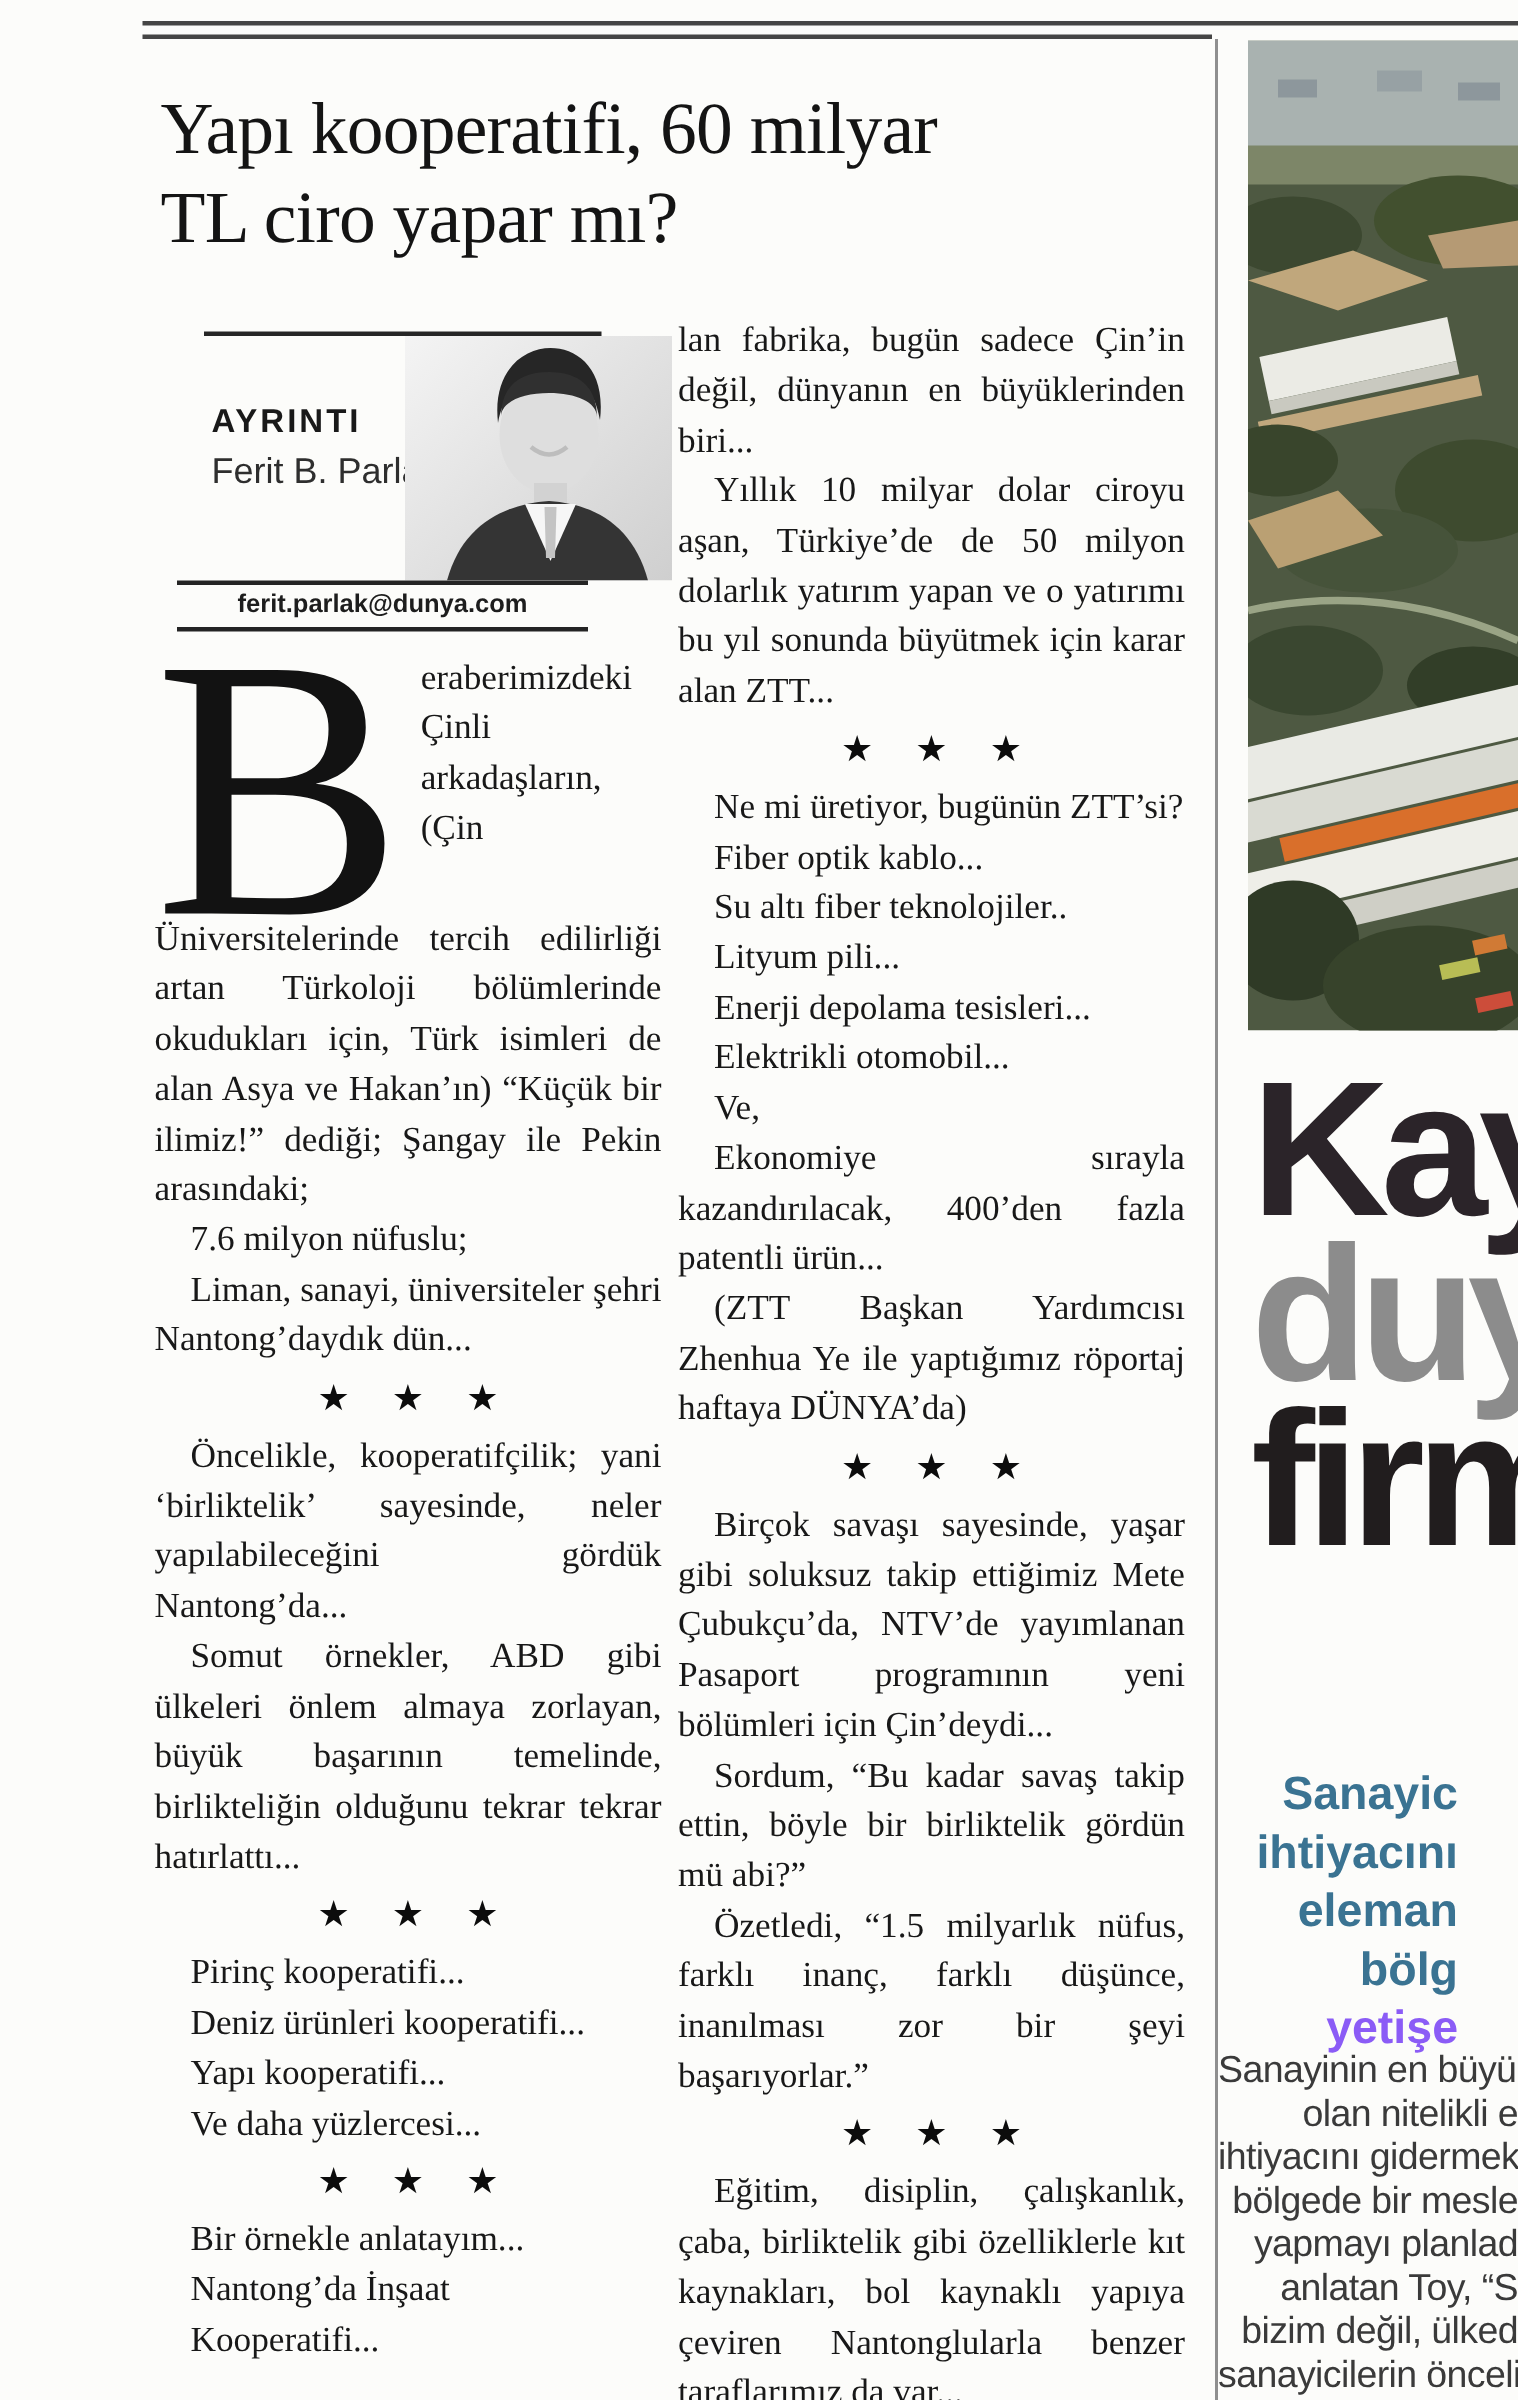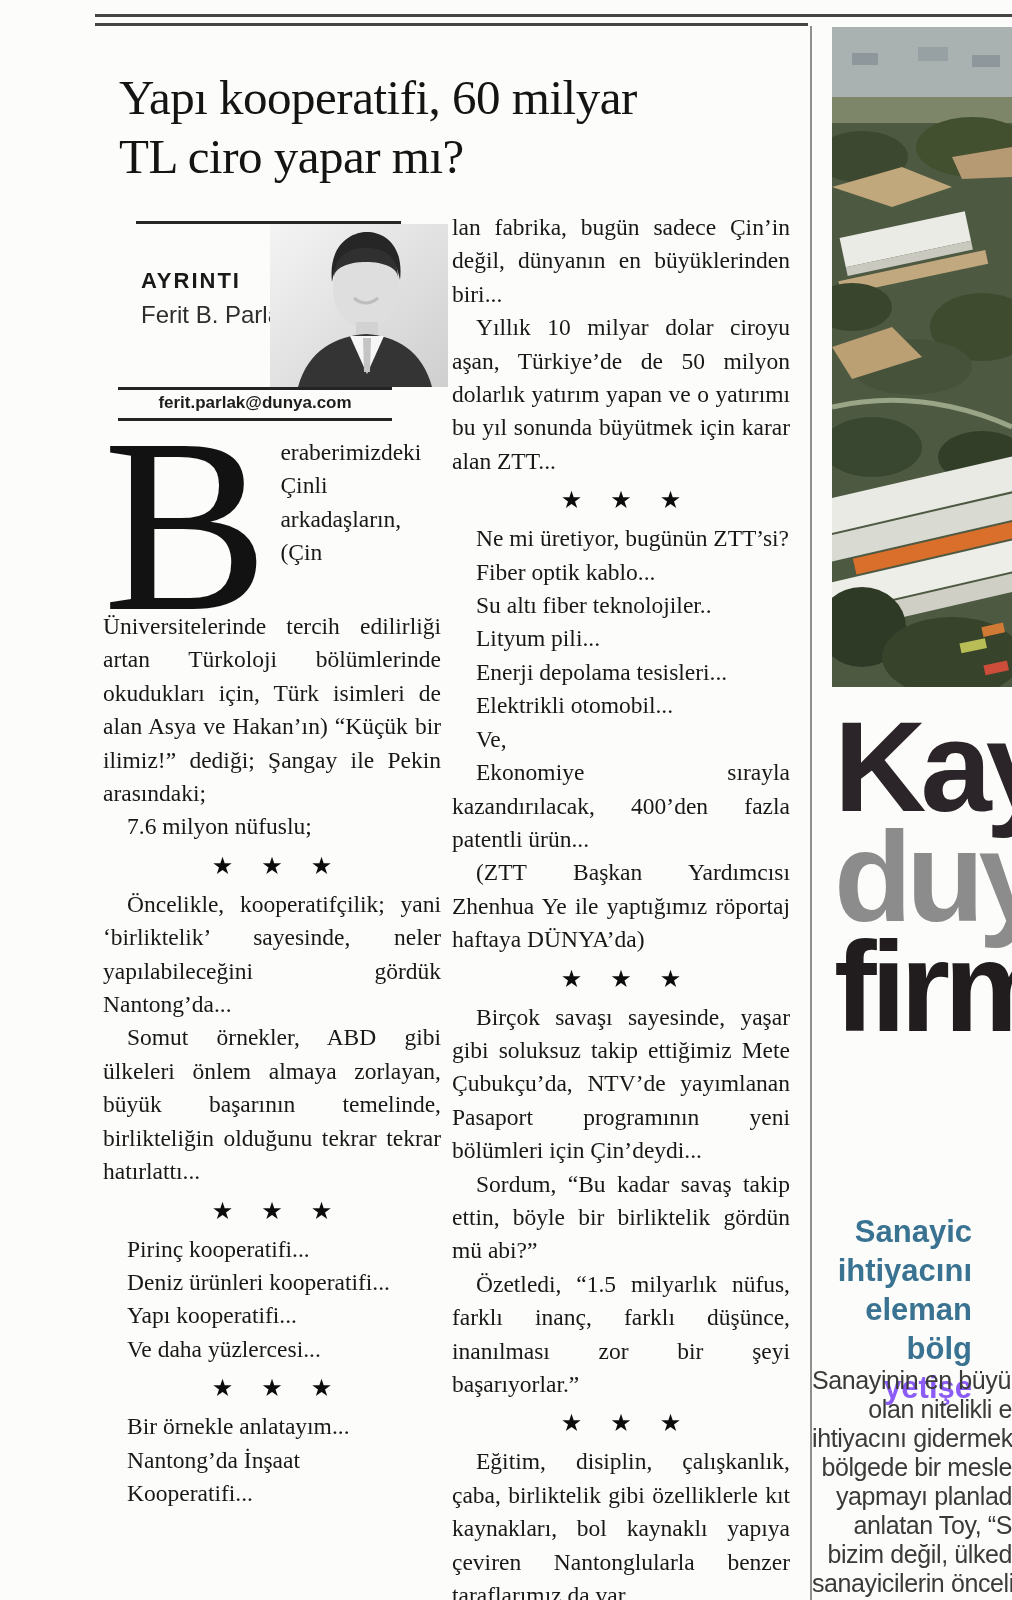--- a/index.html
+++ b/index.html
@@ -5,21 +5,21 @@
   html,body{margin:0;padding:0;background:#ffffff;}
   .page{position:relative;width:1012px;height:1600px;overflow:hidden;background:#fcfcfa;
         font-family:"Liberation Serif", serif;color:#1b1b1b;}
 
   
   .rule-a{position:absolute;left:95px;top:14px;width:917px;height:3px;background:#454545;}
   .rule-b{position:absolute;left:95px;top:23px;width:713px;height:3px;background:#454545;}
   .vdiv{position:absolute;left:810px;top:26px;width:2px;height:1574px;background:#8f8f8f;}
 
   
-  .headline{position:absolute;left:107px;top:56px;width:700px;margin:12px;
+  .headline{position:absolute;left:107px;top:56px;width:700px;margin:0;
             font-weight:400;font-size:49px;line-height:59px;letter-spacing:-0.5px;color:#141414;}
 
   
   .byline-toprule{position:absolute;left:136px;top:221px;width:265px;height:3px;background:#262626;}
   .kicker{position:absolute;left:141px;top:268px;font-family:"Liberation Sans",sans-serif;
           font-weight:bold;font-size:22px;letter-spacing:2px;color:#191919;}
   .author{position:absolute;left:141px;top:301px;font-family:"Liberation Sans",sans-serif;
           font-size:24px;color:#2e2e2e;}
   .portrait{position:absolute;left:270px;top:224px;width:178px;height:163px;}
   .email-box{position:absolute;left:118px;top:387px;width:274px;border-top:3px solid #242424;
@@ -34,21 +34,21 @@
   .col p.noindent{text-indent:0;}
   .stars{text-align:center;font-size:24px;line-height:44px;letter-spacing:11px;padding-left:11px;color:#0c0c0c;}
   .dropcap{float:left;font-size:248px;line-height:168px;height:168px;margin:6px 12px 0 0;color:#121212;}
 
   
   .rail-photo{position:absolute;left:832px;top:27px;width:180px;height:660px;}
   .rail-headline{position:absolute;left:834px;top:712px;width:260px;
                  font-family:"Liberation Sans",sans-serif;font-weight:bold;font-size:128px;
                  line-height:110px;letter-spacing:-6px;white-space:nowrap;}
   .rail-subhead{position:absolute;left:812px;top:1176px;width:160px;text-align:right;
-                font-family:"Liberation Sans",sans-serif;font-weight:bold;font-size:31px;line-height:39px;margin-top:36px;}
+                font-family:"Liberation Sans",sans-serif;font-weight:bold;font-size:31px;line-height:39px;}
   .rail-body{position:absolute;left:812px;top:1366px;width:200px;text-align:right;
              font-family:"Liberation Sans",sans-serif;font-size:25px;line-height:29px;
              letter-spacing:-0.4px;color:#3a3a3a;white-space:nowrap;}
 </style>
 </head>
 <body>
 
 <div class="page">
 
   <div class="rule-a"></div>
@@ -76,20 +76,21 @@
     <path d="M80,112 L114,112 L97,150 Z" fill="#f6f6f6"></path>
     <path d="M93,114 L101,114 L100,148 L94,148 Z" fill="#c4c4c4"></path>
     <path d="M84,74 q12,10 24,0" stroke="#bdbdbd" stroke-width="3" fill="none"></path>
   </svg>
   <div class="email-box">ferit.parlak@dunya.com</div>
 
   <div class="col col1">
 
   <p class="para noindent"><span class="dropcap">B</span><span>eraberimizdeki Çinli arkadaşların, (Çin Üniversitelerinde tercih edilirliği artan Türkoloji bölümlerinde okudukları için, Türk isimleri de alan Asya ve Hakan’ın) “Küçük bir ilimiz!” dediği; Şangay ile Pekin arasındaki;</span></p>
       <p class="para">7.6 milyon nüfuslu;</p>
+      <p class="para">Liman, sanayi, üniversiteler şehri Nantong’daydık dün...</p>
       <div class="stars">★ ★ ★</div>
       <p class="para">Öncelikle, kooperatifçilik; yani ‘birliktelik’ sayesinde, neler yapılabileceğini gördük Nantong’da...</p>
       <p class="para">Somut örnekler, ABD gibi ülkeleri önlem almaya zorlayan, büyük başarının temelinde, birlikteliğin olduğunu tekrar tekrar hatırlattı...</p>
       <div class="stars">★ ★ ★</div>
       <p class="para">Pirinç kooperatifi...</p>
       <p class="para">Deniz ürünleri kooperatifi...</p>
       <p class="para">Yapı kooperatifi...</p>
       <p class="para">Ve daha yüzlercesi...</p>
       <div class="stars">★ ★ ★</div>
       <p class="para">Bir örnekle anlatayım...</p>

